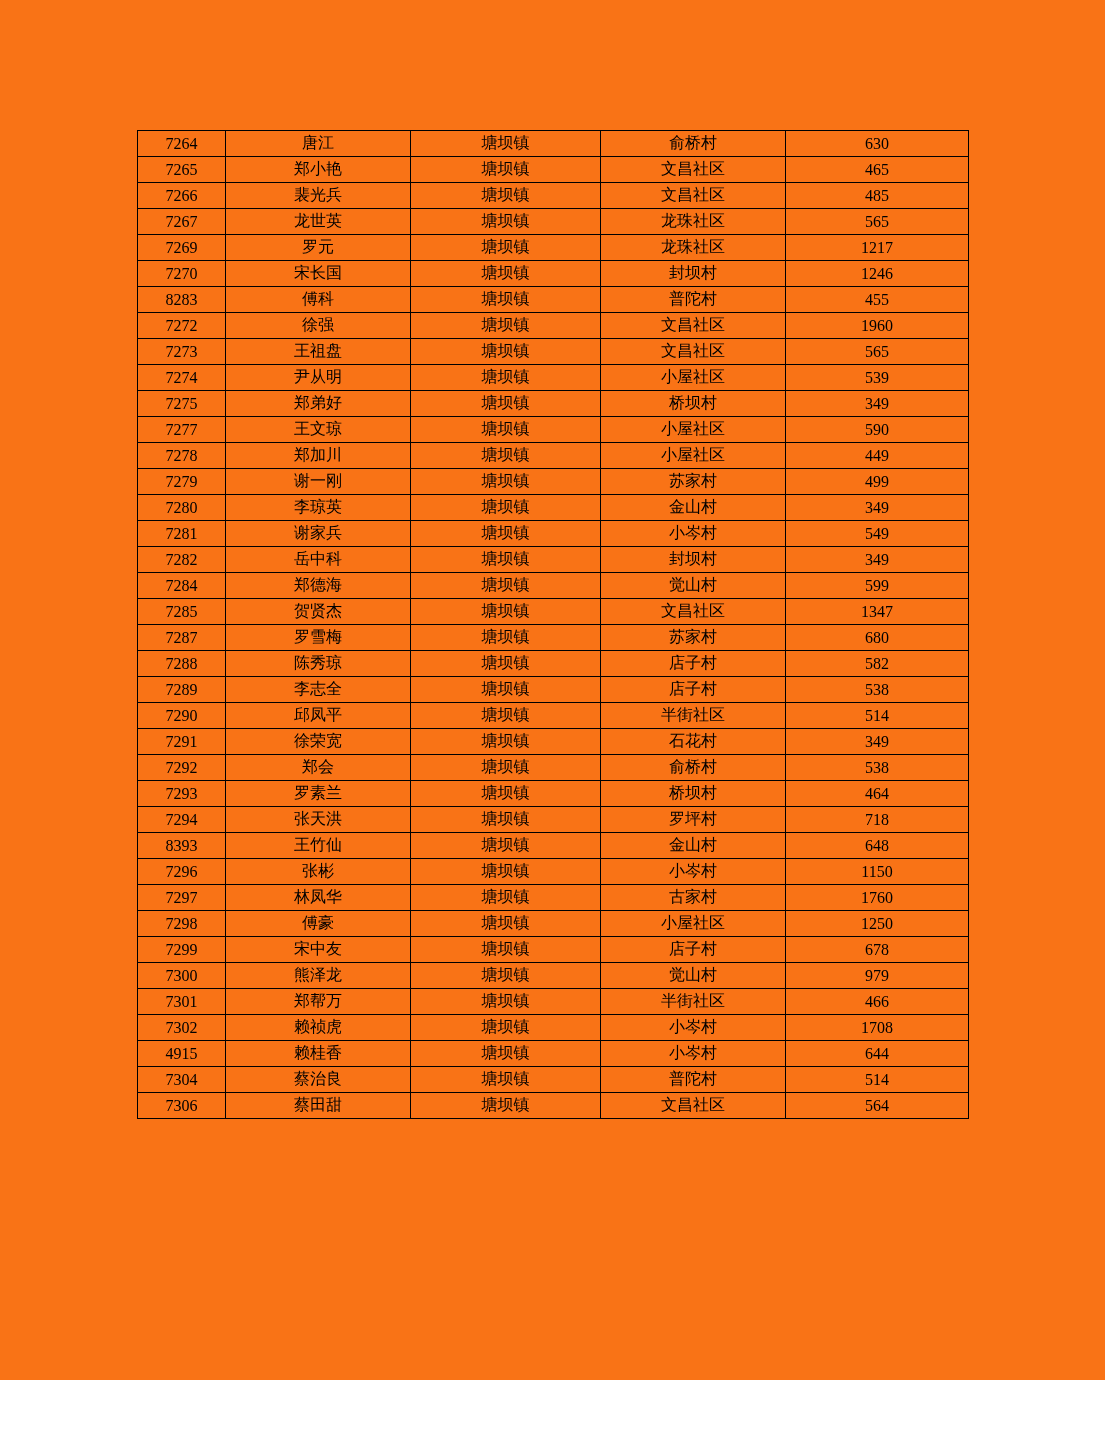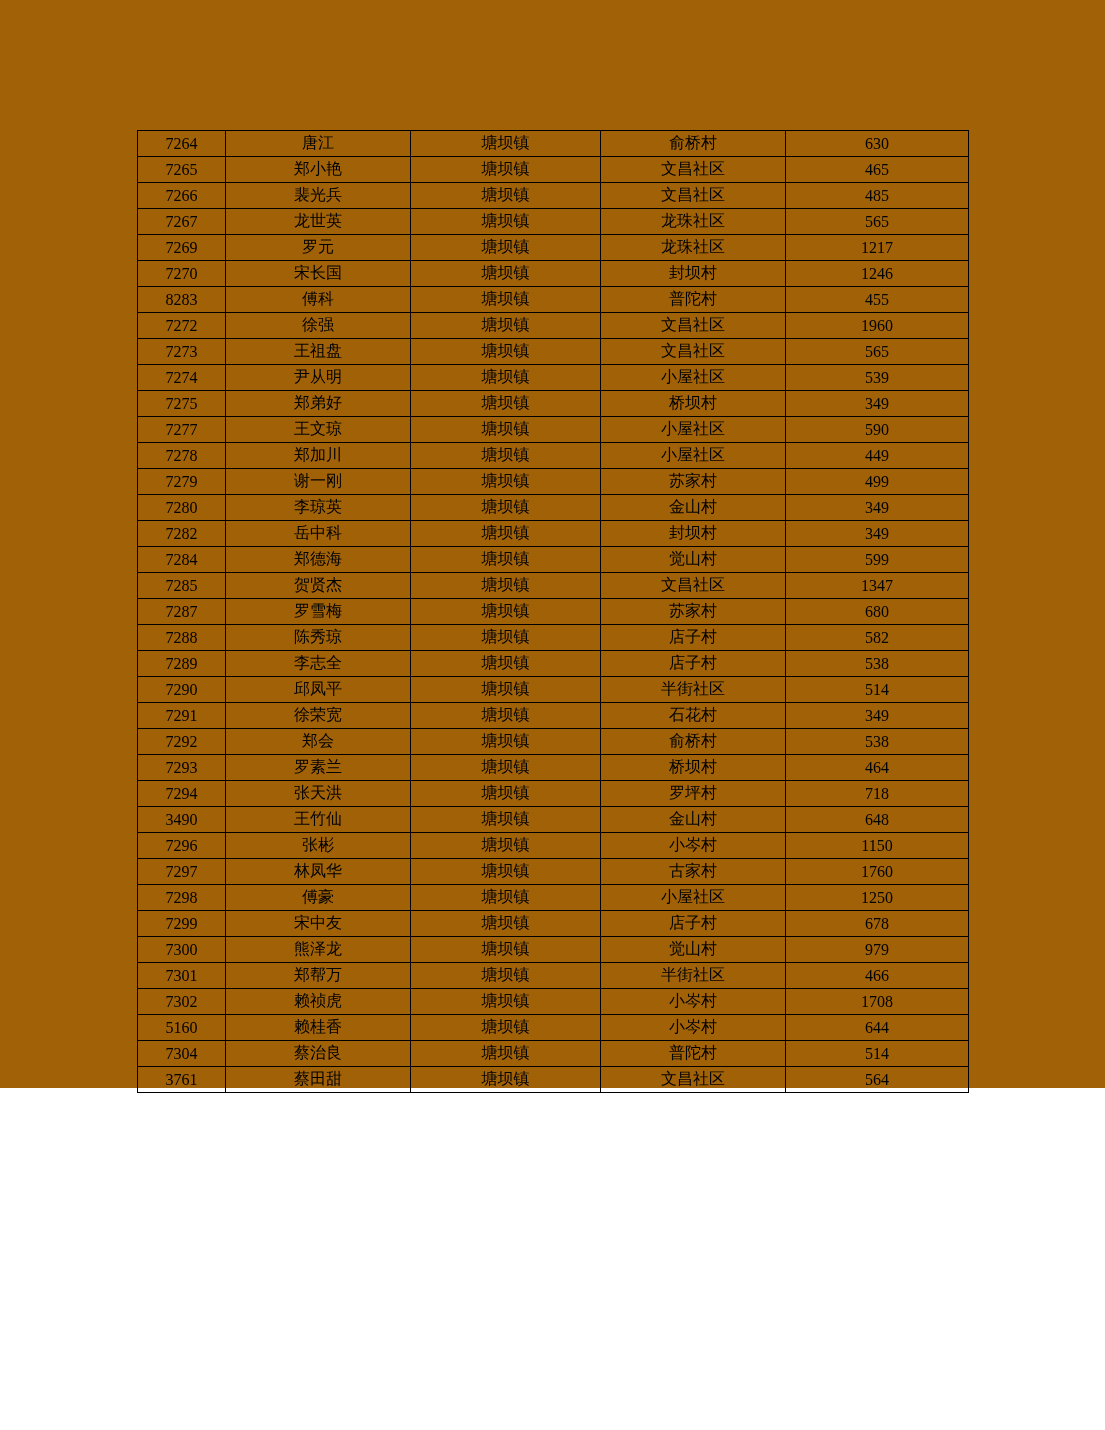--- a/index.html
+++ b/index.html
@@ -9,22 +9,22 @@
   }
   body {
     width: 1105px;
     height: 1430px;
     position: relative;
     font-family: "Liberation Serif", "DejaVu Serif", serif;
     color: #000000;
   }
   .page {
     width: 1105px;
-    height: 1088px;
-    background: #a16207;
+    height: 1380px;
+    background: #f97316;
     position: relative;
   }
   table.records {
     position: absolute;
     left: 137px;
     top: 130px;
     width: 831px;
     border-collapse: collapse;
     table-layout: fixed;
   }
@@ -156,20 +156,27 @@
           <td>499</td>
         </tr>
         <tr>
           <td>7280</td>
           <td>李琼英</td>
           <td>塘坝镇</td>
           <td>金山村</td>
           <td>349</td>
         </tr>
         <tr>
+          <td>7281</td>
+          <td>谢家兵</td>
+          <td>塘坝镇</td>
+          <td>小岑村</td>
+          <td>549</td>
+        </tr>
+        <tr>
           <td>7282</td>
           <td>岳中科</td>
           <td>塘坝镇</td>
           <td>封坝村</td>
           <td>349</td>
         </tr>
         <tr>
           <td>7284</td>
           <td>郑德海</td>
           <td>塘坝镇</td>
@@ -233,21 +240,21 @@
           <td>464</td>
         </tr>
         <tr>
           <td>7294</td>
           <td>张天洪</td>
           <td>塘坝镇</td>
           <td>罗坪村</td>
           <td>718</td>
         </tr>
         <tr>
-          <td>3490</td>
+          <td>8393</td>
           <td>王竹仙</td>
           <td>塘坝镇</td>
           <td>金山村</td>
           <td>648</td>
         </tr>
         <tr>
           <td>7296</td>
           <td>张彬</td>
           <td>塘坝镇</td>
           <td>小岑村</td>
@@ -289,35 +296,35 @@
           <td>466</td>
         </tr>
         <tr>
           <td>7302</td>
           <td>赖祯虎</td>
           <td>塘坝镇</td>
           <td>小岑村</td>
           <td>1708</td>
         </tr>
         <tr>
-          <td>5160</td>
+          <td>4915</td>
           <td>赖桂香</td>
           <td>塘坝镇</td>
           <td>小岑村</td>
           <td>644</td>
         </tr>
         <tr>
           <td>7304</td>
           <td>蔡治良</td>
           <td>塘坝镇</td>
           <td>普陀村</td>
           <td>514</td>
         </tr>
         <tr>
-          <td>3761</td>
+          <td>7306</td>
           <td>蔡田甜</td>
           <td>塘坝镇</td>
           <td>文昌社区</td>
           <td>564</td>
         </tr>
       </tbody>
   </table>
 </div>
 
 </body></html>

